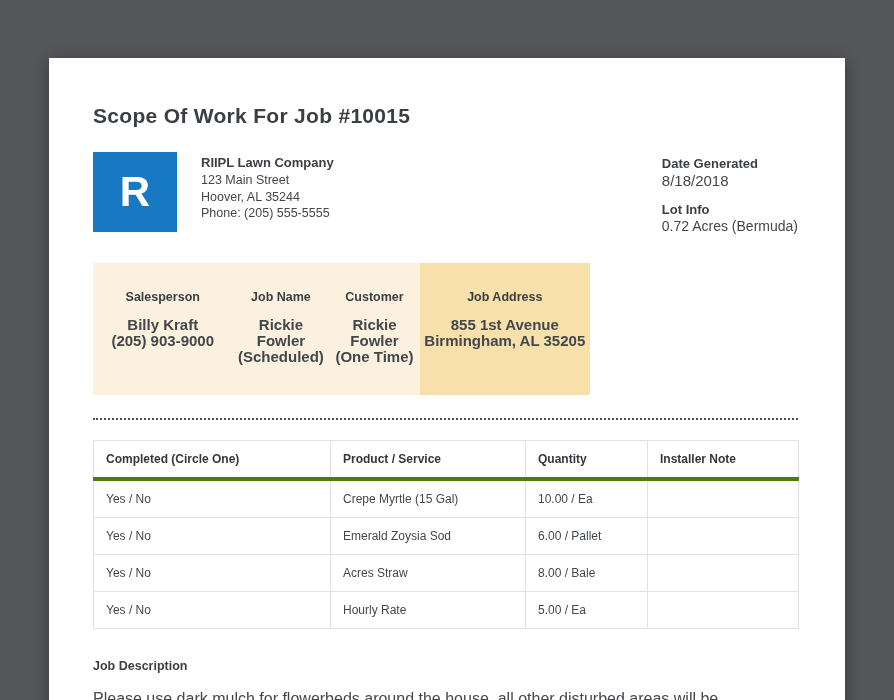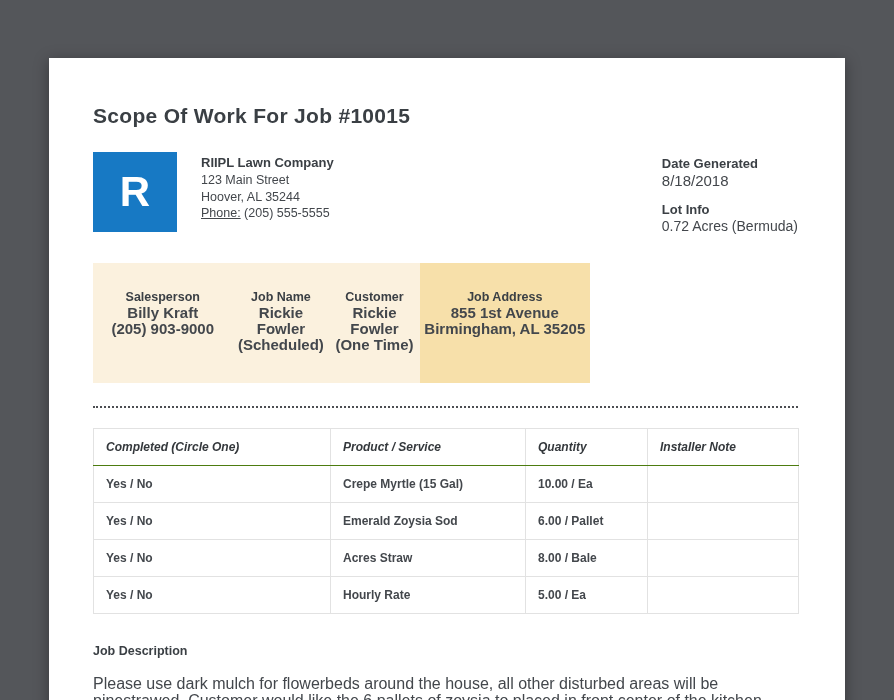--- a/index.html
+++ b/index.html
@@ -53,21 +53,21 @@
     flex: 0 0 auto;
   }
   .company-info { margin-left: 24px; padding-top: 3px; }
   .company-name {
     font-size: 13px;
     font-weight: 700;
     color: var(--text-dark);
     margin-bottom: 2px;
   }
   .company-line { font-size: 12.5px; line-height: 16.5px; color: var(--text-body); }
-  .phone-label { text-decoration: underline; }
+  .phone-label { }
   .header-right { text-align: left; padding-top: 3px; }
   .meta-label {
     font-size: 13px;
     font-weight: 700;
     color: var(--text-dark);
     line-height: 17px;
   }
   .meta-value { font-size: 15px; line-height: 17px; color: var(--text-body); }
   .meta-value.small { font-size: 14px; }
   .meta-group + .meta-group { margin-top: 12px; }
@@ -85,21 +85,21 @@
   .band-col.w1 { width: 144px; }
   .band-col.w2 { width: 100px; }
   .band-col.w3 { width: 93px; }
   .band-col.w4 { width: 176px; }
   .band-col.highlight { background: var(--band-highlight); }
   .band-label {
     font-size: 12.5px;
     font-weight: 700;
     color: var(--text-dark);
     line-height: 16px;
-    margin-bottom: 0;
+    margin-bottom: 12px;
   }
   .band-line { font-size: 15px; line-height: 16px; color: var(--text-body); font-weight: bold; }
   
   .dotted-divider {
     border-top: 2px dotted #4c4e52;
     margin: 23px 0 20px;
     height: 0;
   }
   
   table.work-table {
@@ -108,27 +108,25 @@
     table-layout: fixed;
   }
   .work-table th, .work-table td {
     border: 1px solid var(--border-light);
     font-size: 12px;
     text-align: left;
     padding: 11px 12px;
     color: var(--text-body);
     overflow: hidden;
     white-space: nowrap;
-    font-weight: bold;
   }
   .work-table th {
     font-weight: 700;
     color: #34383c;
-    border-bottom: 1px solid #4d7c0f;
-    font-style: italic;
+    border-bottom: 4px solid #4d7c0f;
   }
   
   .job-desc-heading {
     font-size: 12.5px;
     font-weight: 700;
     color: var(--text-dark);
     margin-top: 30px;
   }
   .job-desc-para {
     font-size: 16px;

